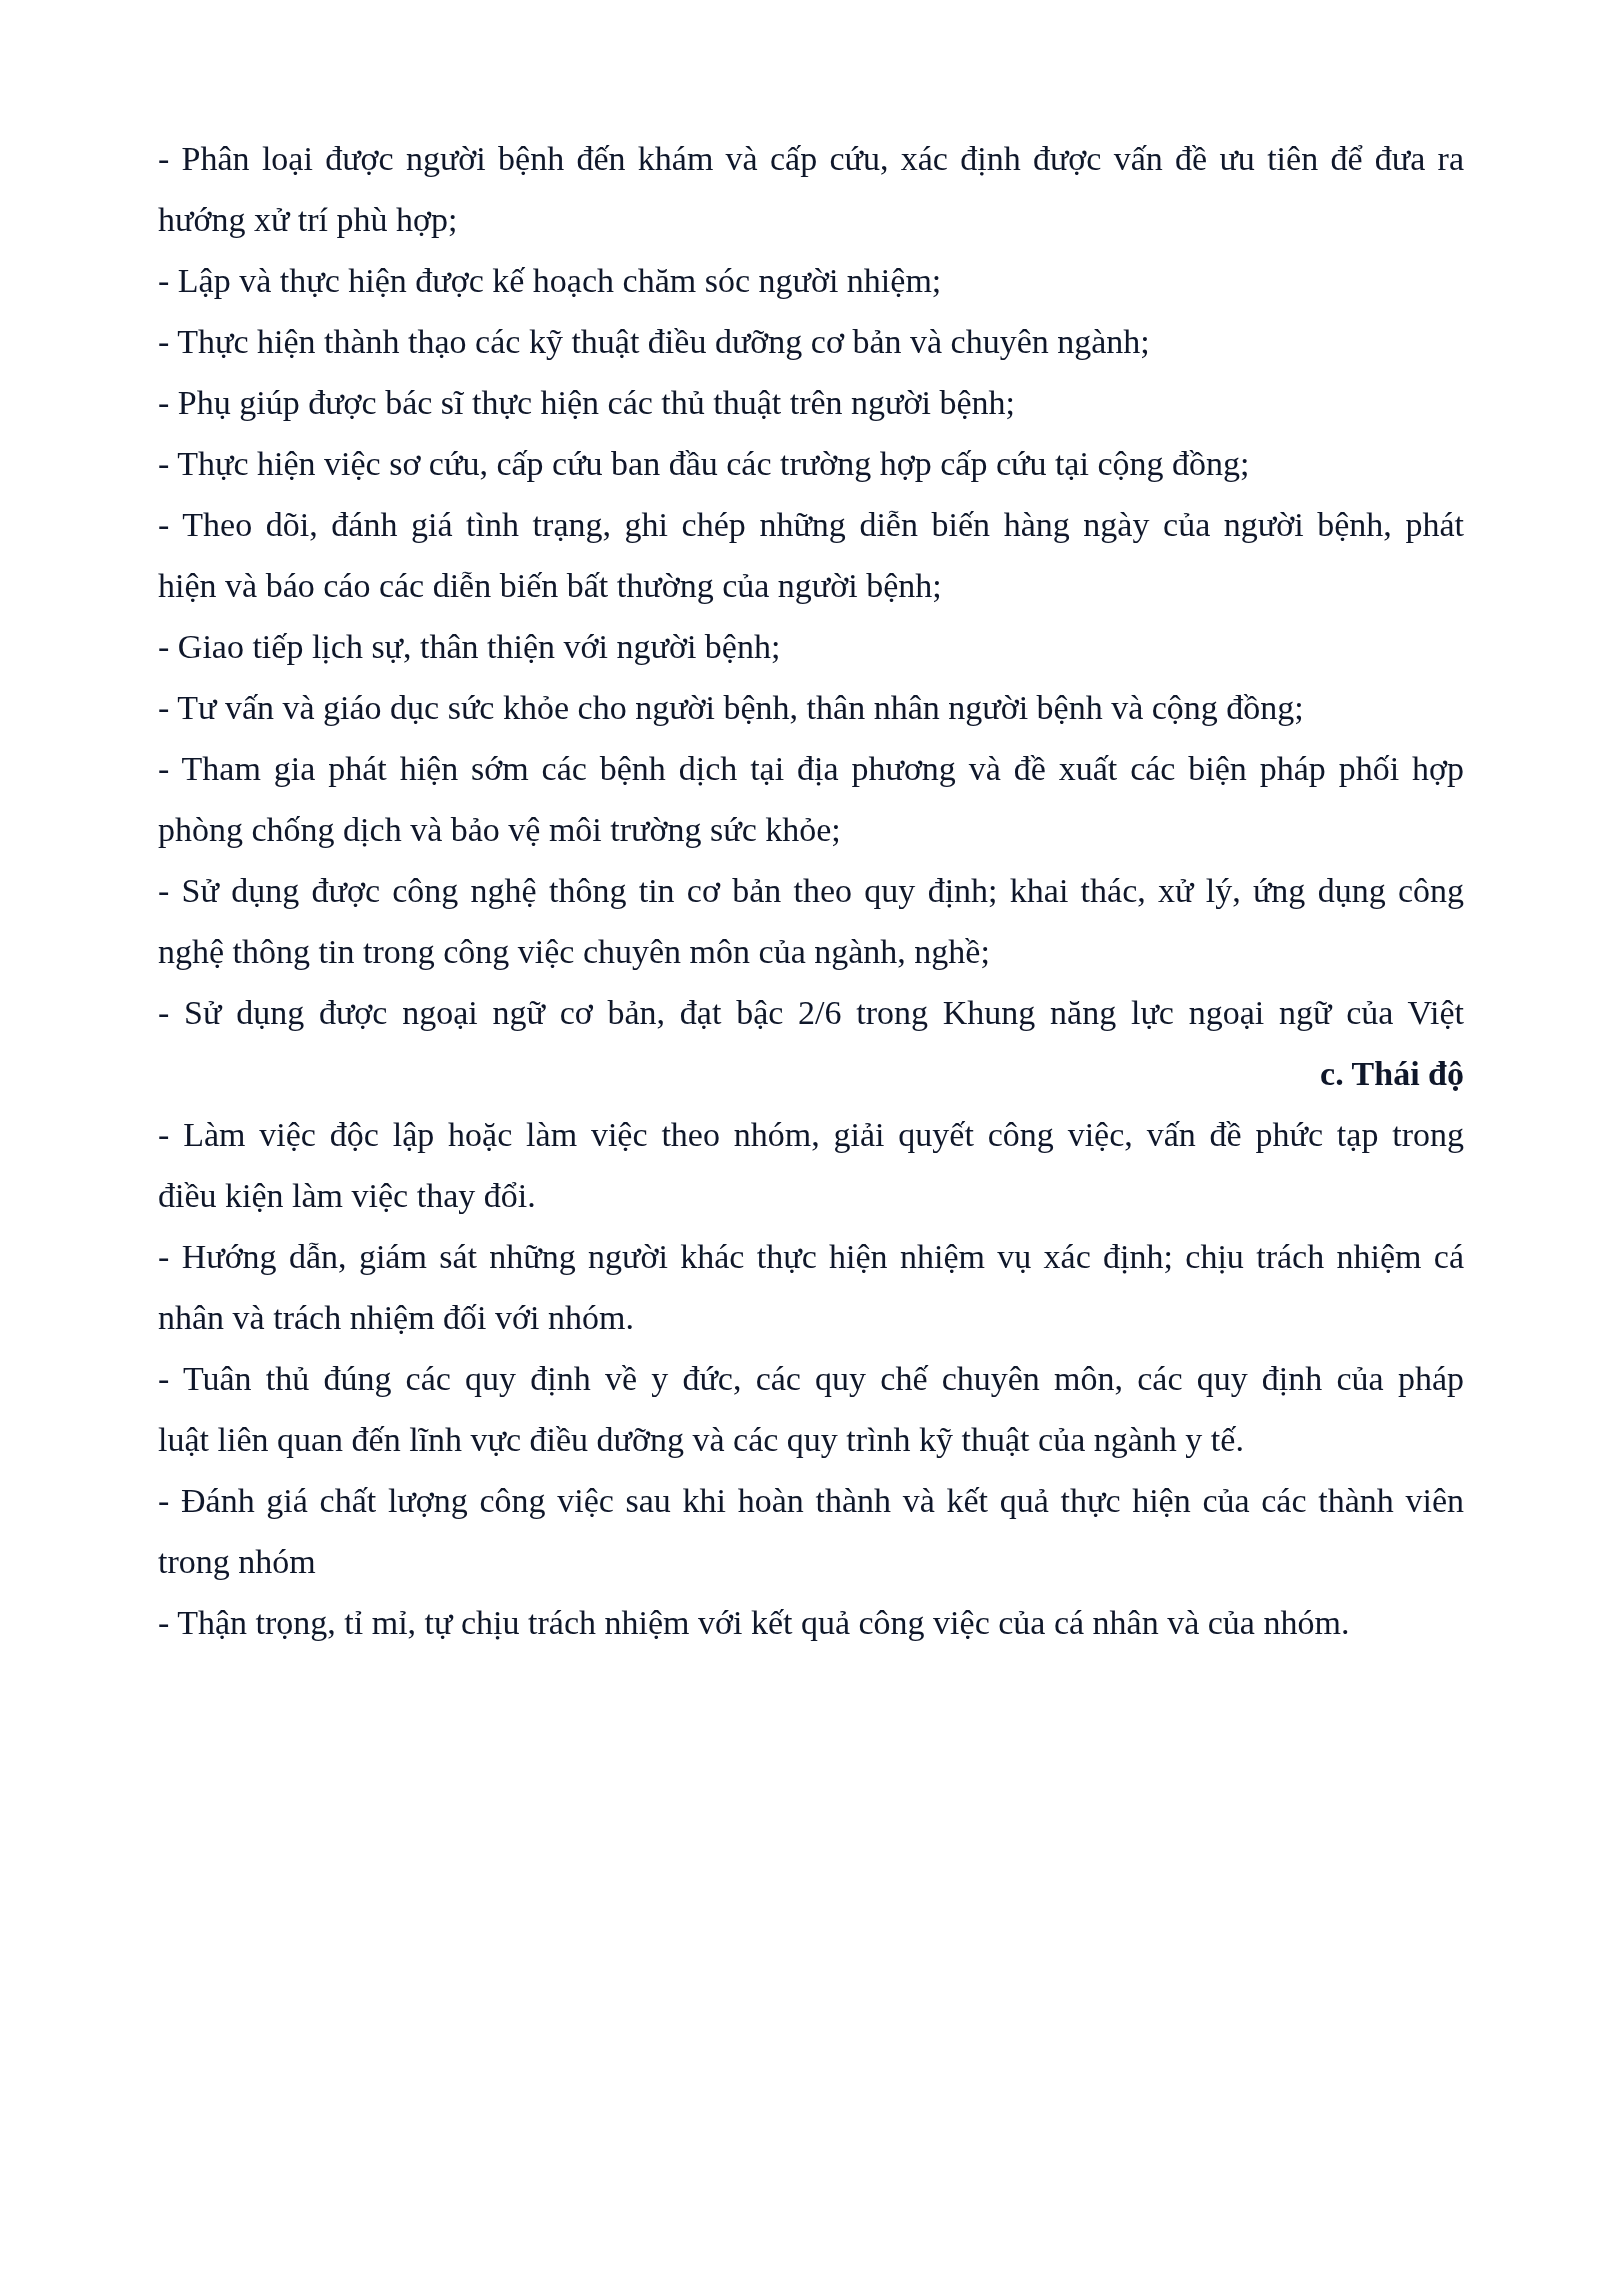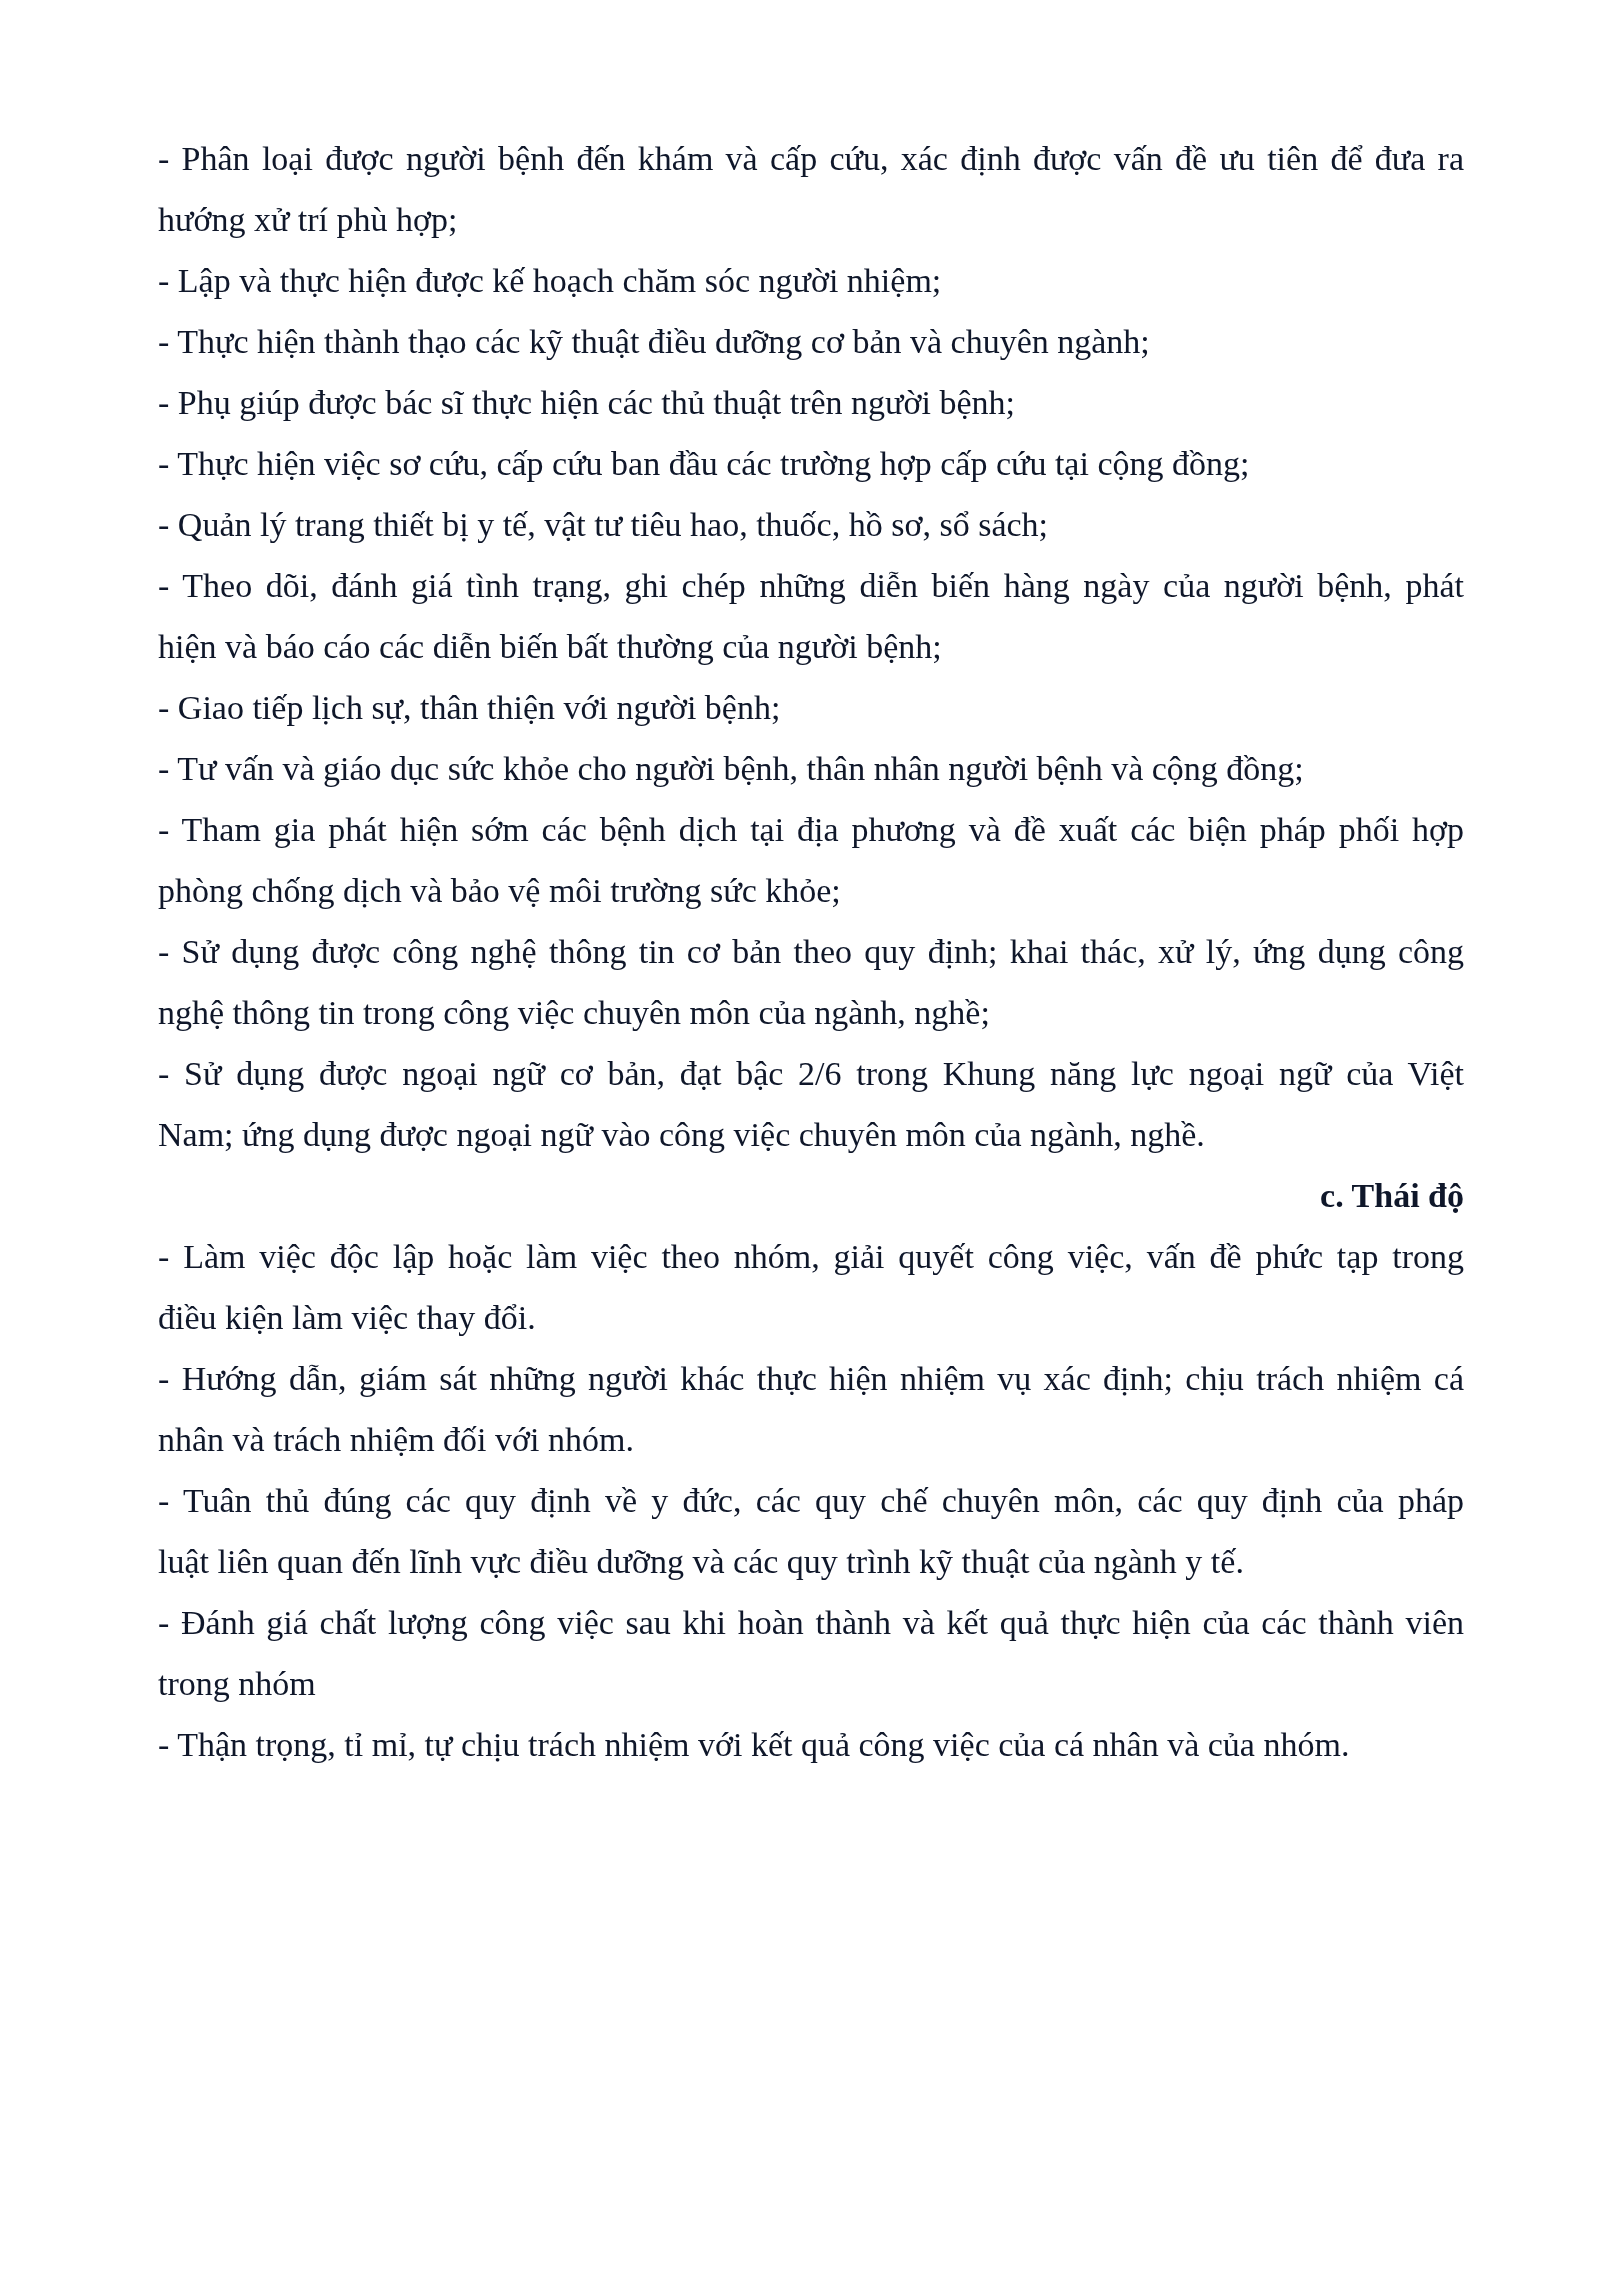--- a/index.html
+++ b/index.html
@@ -58,43 +58,39 @@
       <div class="block body">
         <div class="line lastline">- Thực hiện thành thạo các kỹ thuật điều dưỡng cơ bản và chuyên ngành;</div>
       </div>
       <div class="block body">
         <div class="line lastline">- Phụ giúp được bác sĩ thực hiện các thủ thuật trên người bệnh;</div>
       </div>
       <div class="block body">
         <div class="line lastline">- Thực hiện việc sơ cứu, cấp cứu ban đầu các trường hợp cấp cứu tại cộng đồng;</div>
       </div>
       <div class="block body">
-        <div class="line lastline">- Quản lý trang thiết bị y tế, vật tư tiêu hao, thuốc, hồ sơ, sổ sách;</div>
-      </div>
-      <div class="block body">
         <div class="line">- Theo dõi, đánh giá tình trạng, ghi chép những diễn biến hàng ngày của người bệnh, phát</div>
         <div class="line lastline">hiện và báo cáo các diễn biến bất thường của người bệnh;</div>
       </div>
       <div class="block body">
         <div class="line lastline">- Giao tiếp lịch sự, thân thiện với người bệnh;</div>
       </div>
       <div class="block body">
         <div class="line lastline">- Tư vấn và giáo dục sức khỏe cho người bệnh, thân nhân người bệnh và cộng đồng;</div>
       </div>
       <div class="block body">
         <div class="line">- Tham gia phát hiện sớm các bệnh dịch tại địa phương và đề xuất các biện pháp phối hợp</div>
         <div class="line lastline">phòng chống dịch và bảo vệ môi trường sức khỏe;</div>
       </div>
       <div class="block body">
         <div class="line">- Sử dụng được công nghệ thông tin cơ bản theo quy định; khai thác, xử lý, ứng dụng công</div>
         <div class="line lastline">nghệ thông tin trong công việc chuyên môn của ngành, nghề;</div>
       </div>
       <div class="block body">
         <div class="line">- Sử dụng được ngoại ngữ cơ bản, đạt bậc 2/6 trong Khung năng lực ngoại ngữ của Việt</div>
-        <div class="line lastline">Nam; ứng dụng được ngoại ngữ vào công việc chuyên môn của ngành, nghề.</div>
       </div>
       <div class="block heading">
         <div class="line lastline">c. Thái độ</div>
       </div>
       <div class="block body">
         <div class="line">- Làm việc độc lập hoặc làm việc theo nhóm, giải quyết công việc, vấn đề phức tạp trong</div>
         <div class="line lastline">điều kiện làm việc thay đổi.</div>
       </div>
       <div class="block body">
         <div class="line">- Hướng dẫn, giám sát những người khác thực hiện nhiệm vụ xác định; chịu trách nhiệm cá</div>

